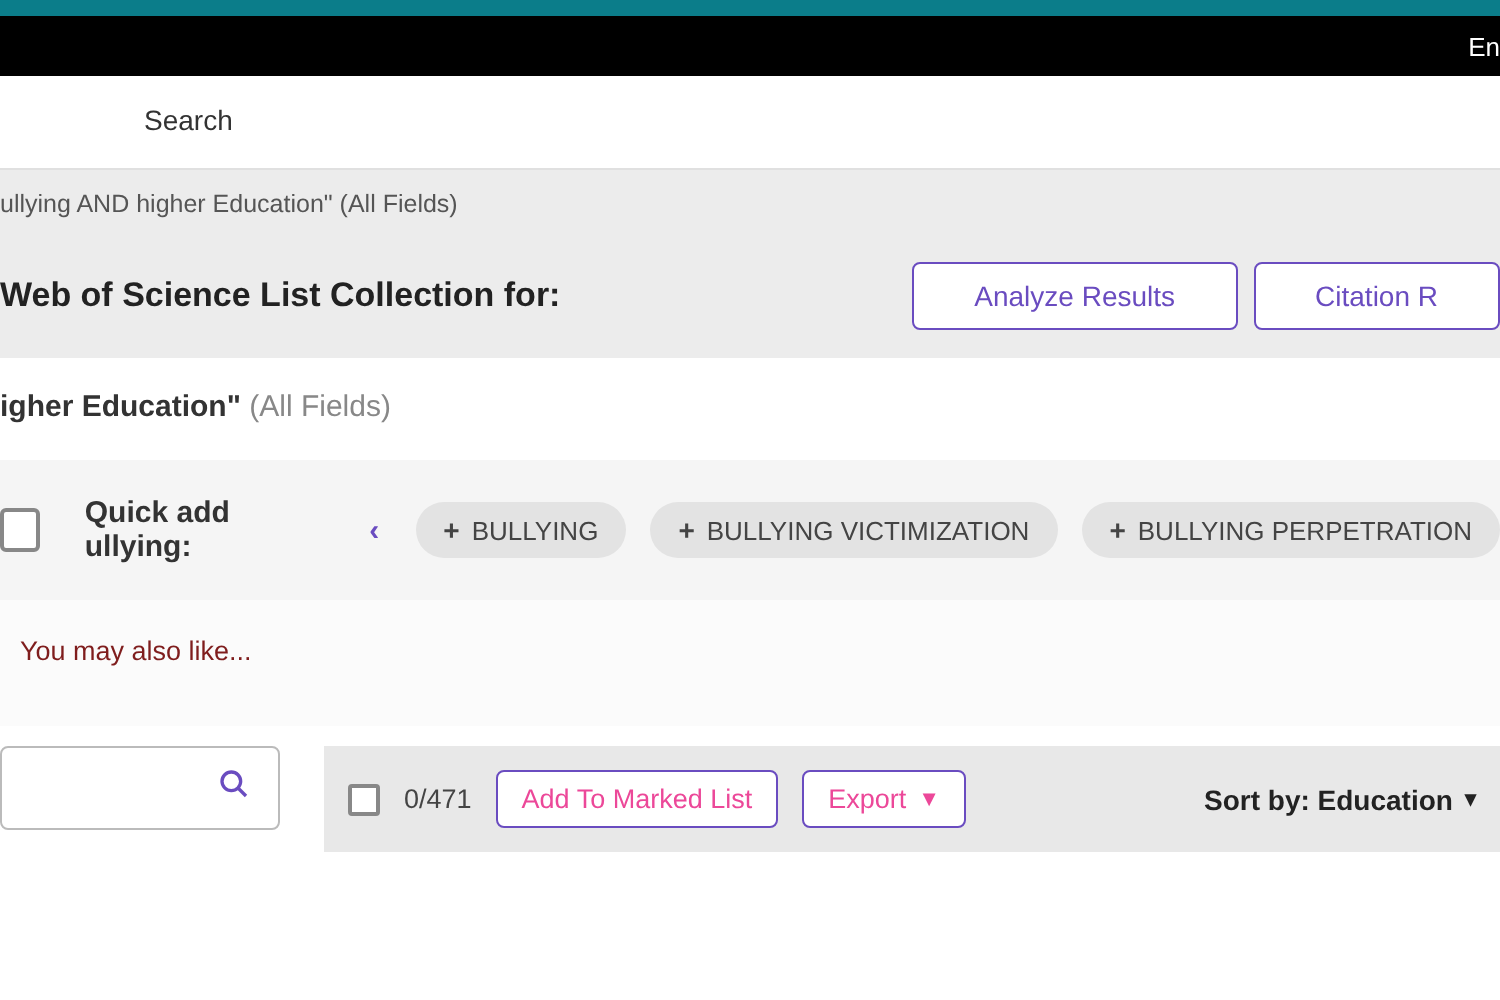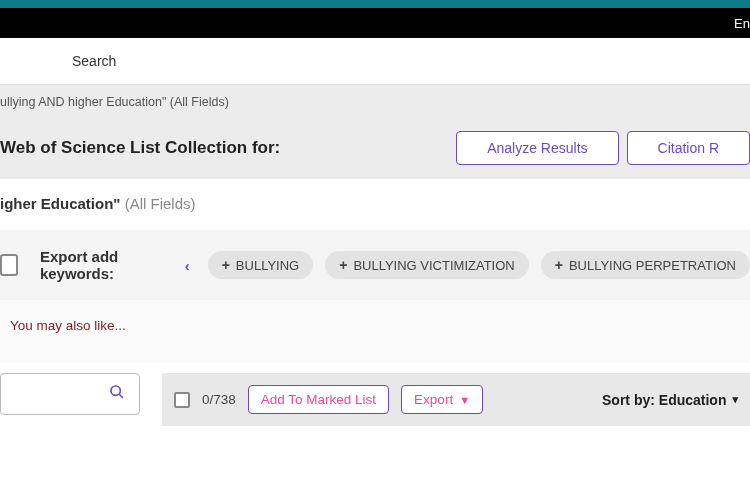--- a/index.html
+++ b/index.html
@@ -200,21 +200,21 @@
   </div>
 </div>
 
 <div class="query-detail">
   <span style="font-weight:bold;">igher Education"</span>
   <span class="subtle">(All Fields)</span>
 </div>
 
 <div class="keywords-section">
   <span class="checkbox-sq"></span>
-  <span class="qak-label">Export add keywords:</span>
+  <span class="qak-label">Quick add ullying:</span>
   <span class="chev">‹</span>
   <span class="pill">
     <span class="plus">+</span>
     <span>BULLYING</span>
   </span>
   <span class="pill">
     <span class="plus">+</span>
     <span>BULLYING VICTIMIZATION</span>
   </span>
   <span class="pill">
@@ -231,21 +231,21 @@
   <div class="search-small">
     <span class="mag-icon">
       <svg width="16" height="16" viewBox="0 0 24 24" fill="none" stroke="#6a4cc0" stroke-width="2.5">
           <circle cx="10" cy="10" r="7"></circle>
           <line x1="15" y1="15" x2="21" y2="21"></line>
         </svg>
     </span>
   </div>
   <div class="results-toolbar">
     <span class="small-check"></span>
-    <span class="count-txt">0/738</span>
+    <span class="count-txt">0/471</span>
     <button class="toolbar-btn">Add To Marked List</button>
     <button class="toolbar-btn">
       <span>Export</span>
       <span class="caret">▼</span>
     </button>
     <span class="sort-box">
       <span>Sort by: Education</span>
       <span class="caret">▾</span>
     </span>
   </div>

